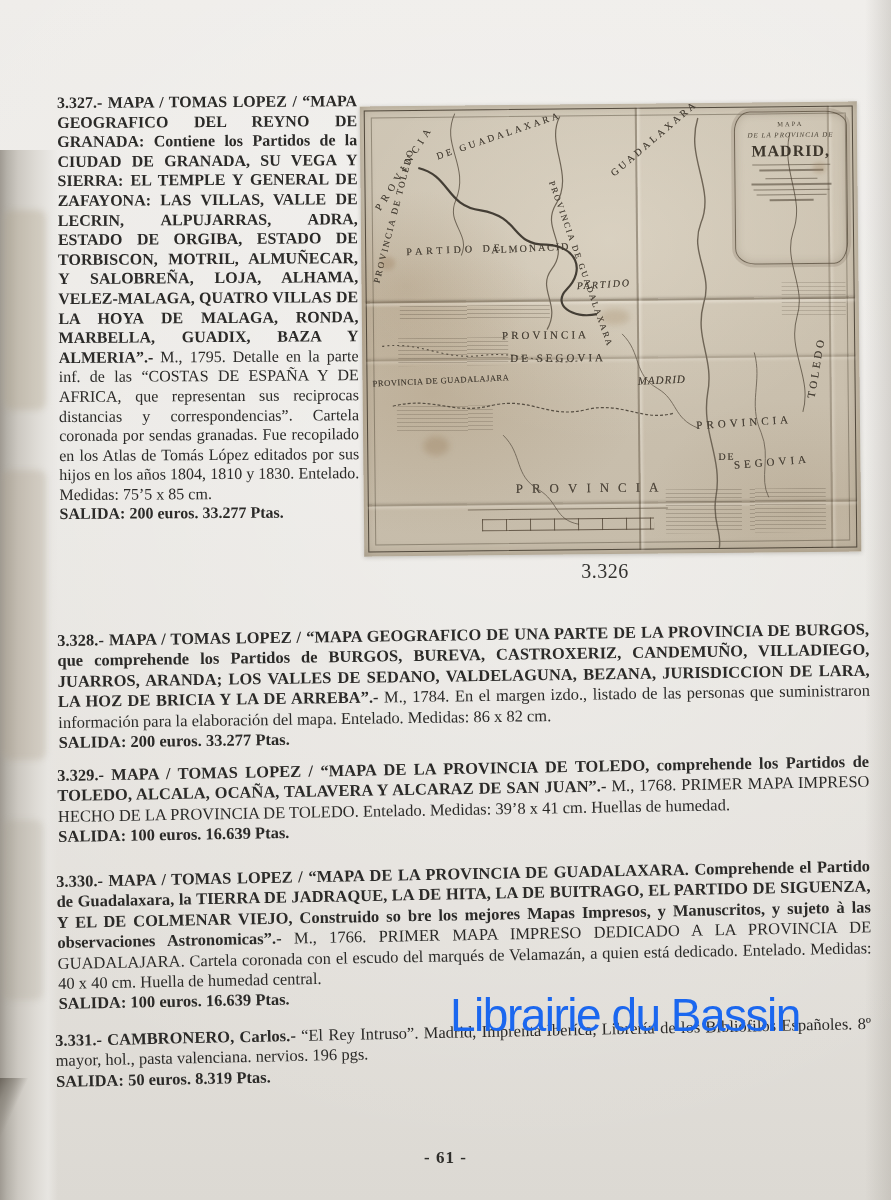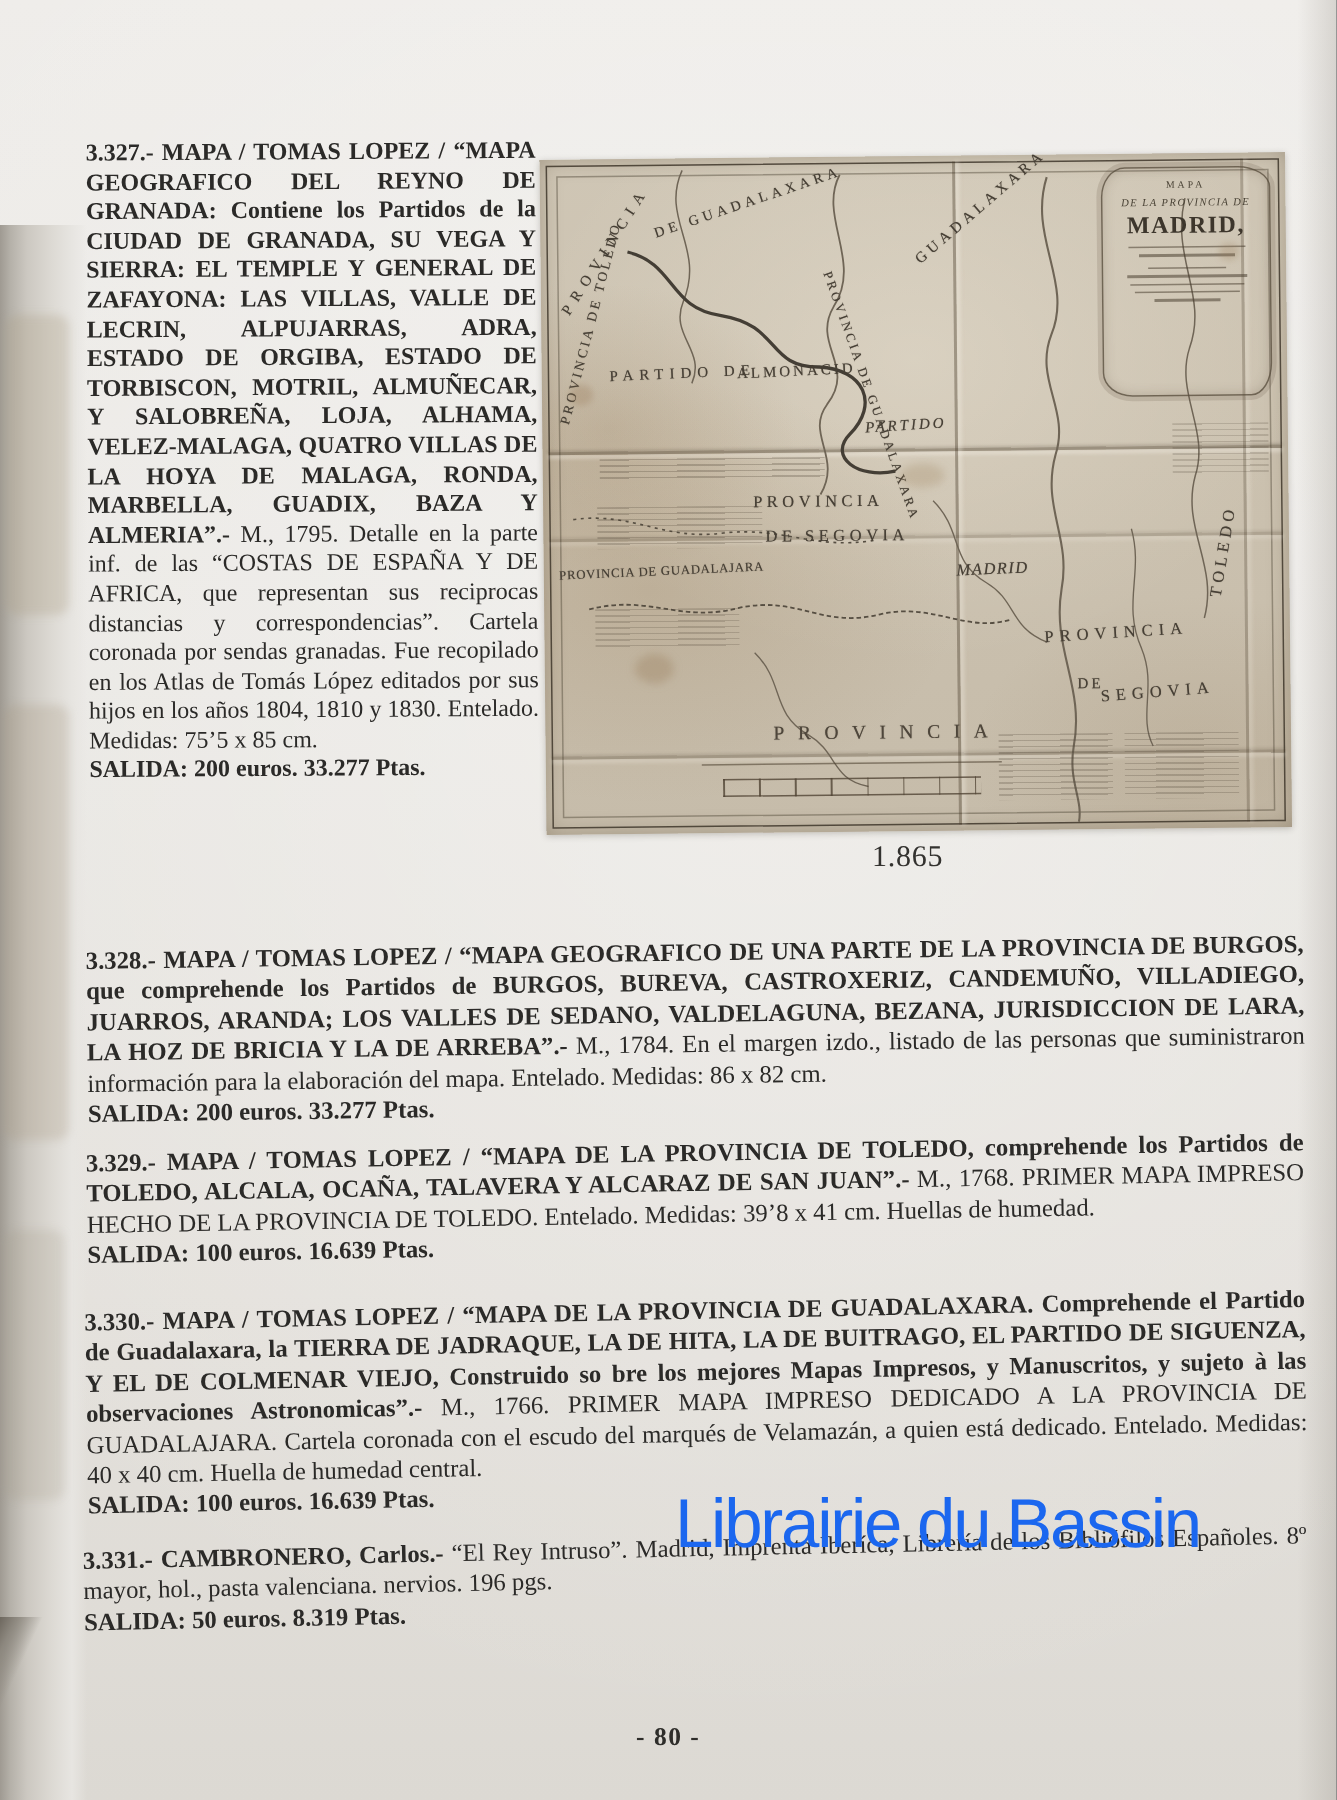--- a/index.html
+++ b/index.html
@@ -145,21 +145,21 @@
     <div class="micro" style="left:420px;top:180px;width:64px;height:34px;opacity:.4;"></div>
     <div class="scaleline"></div>
     <div class="scalebar"></div>
 
     <div class="fox" style="left:60px;top:330px;width:26px;height:20px;background:rgba(146,116,78,.30);filter:blur(3px);"></div>
     <div class="fox" style="left:18px;top:150px;width:16px;height:14px;background:rgba(146,116,78,.28);filter:blur(2px);"></div>
     <div class="fox" style="left:238px;top:205px;width:30px;height:16px;background:rgba(150,122,84,.25);filter:blur(3px);"></div>
     <div class="fox" style="left:452px;top:60px;width:14px;height:12px;background:rgba(146,116,78,.25);filter:blur(2px);"></div>
   </div>
 
-  <div class="figcaption">1.865</div>
+  <div class="figcaption">3.326</div>
 
   <div class="entry" style="left:57px;top:631px;width:812px;transform:rotate(-0.8deg);">
     <span class="b">3.328.- MAPA / TOMAS LOPEZ / “MAPA GEOGRAFICO DE UNA PARTE DE LA PROVINCIA DE BURGOS, que comprehende los Partidos de BURGOS, BUREVA, CASTROXERIZ, CANDEMUÑO, VILLADIEGO, JUARROS, ARANDA; LOS VALLES DE SEDANO, VALDELAGUNA, BEZANA, JURISDICCION DE LARA, LA HOZ DE BRICIA Y LA DE ARREBA”.- </span><span>M., 1784. En el margen izdo., listado de las personas que suministraron información para la elaboración del mapa. Entelado. Medidas: 86 x 82 cm.</span>
     <span class="salida">SALIDA: 200 euros. 33.277 Ptas.</span>
   </div>
 
   <div class="entry" style="left:57px;top:766px;width:812px;transform:rotate(-1deg);">
     <span class="b">3.329.- MAPA / TOMAS LOPEZ / “MAPA DE LA PROVINCIA DE TOLEDO, comprehende los Partidos de TOLEDO, ALCALA, OCAÑA, TALAVERA Y ALCARAZ DE SAN JUAN”.- </span><span>M., 1768. PRIMER MAPA IMPRESO HECHO DE LA PROVINCIA DE TOLEDO. Entelado. Medidas: 39’8 x 41 cm. Huellas de humedad.</span>
     <span class="salida">SALIDA: 100 euros. 16.639 Ptas.</span>
   </div>
@@ -169,15 +169,15 @@
     <span class="salida">SALIDA: 100 euros. 16.639 Ptas.</span>
   </div>
 
   <div class="entry" style="left:55px;top:1031px;width:816px;transform:rotate(-1.2deg);">
     <span class="b">3.331.- CAMBRONERO, Carlos.- </span><span>“El Rey Intruso”. Madrid, Imprenta Iberíca, Librería de los Bibliófilos Españoles. 8º mayor, hol., pasta valenciana. nervios. 196 pgs.</span>
     <span class="salida">SALIDA: 50 euros. 8.319 Ptas.</span>
   </div>
 
   <div class="watermark">Librairie du Bassin</div>
 
-  <div class="pagenum">- 80 -</div>
+  <div class="pagenum">- 61 -</div>
 
 </div>
 
 </body></html>

